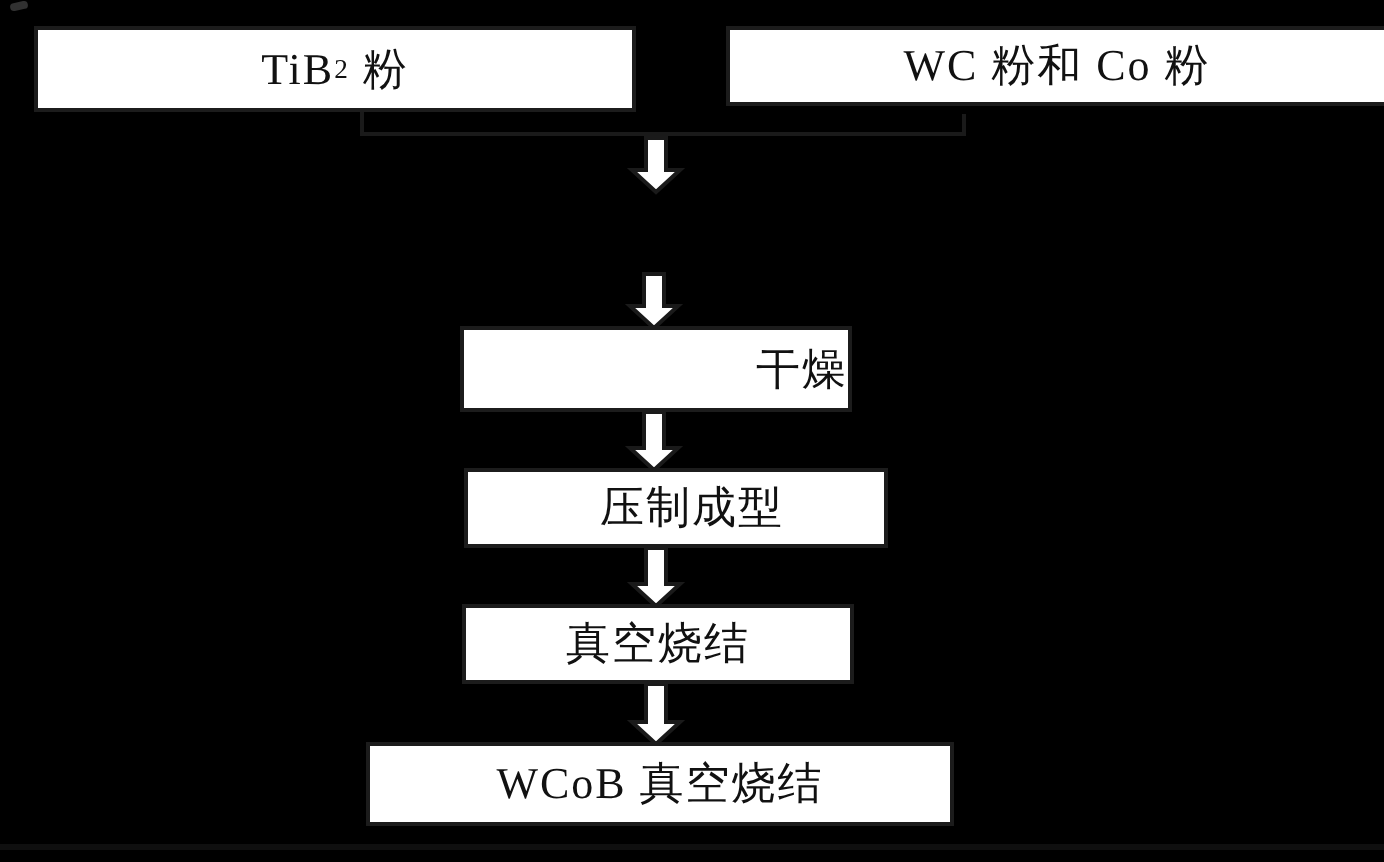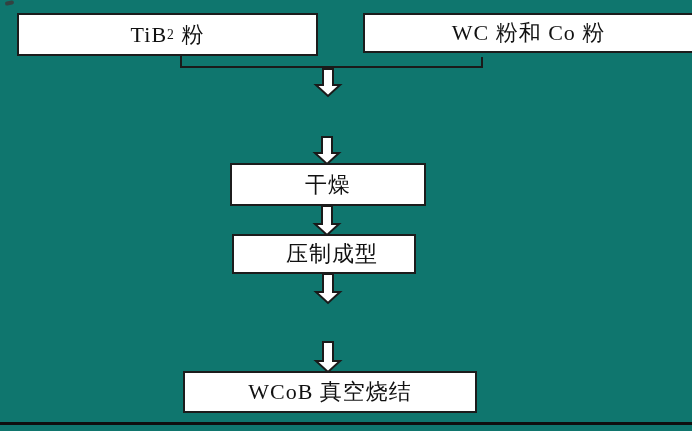--- a/index.html
+++ b/index.html
@@ -1,40 +1,40 @@
 <!DOCTYPE html>
 <html><head>
 <meta charset="utf-8">
 <style>
   html,body{margin:0;padding:0;background:#ffffff;}
   .canvas{
     position:relative;
     width:692px;height:431px;
-    background:#0f766e;
+    background:#000000;
     font-family:"Liberation Serif","DejaVu Serif",serif;
     color:#111;
     overflow:hidden;
   }
   .overlay{position:absolute;left:0;top:0;pointer-events:none;}
   .node{
     position:absolute;
     box-sizing:border-box;
     border:2px solid #1c1c1c;
     background:#ffffff;
     display:flex;align-items:center;justify-content:center;
     font-size:22px;
     letter-spacing:1px;
     white-space:pre;
   }
   .node sub{font-size:0.62em;line-height:0;}
   #node-tib2   {left:17px;  top:13px;  width:301px; height:43px;}
   #node-wcco   {left:335px; top:13px;  width:331px; height:40px;margin-left:28px;}
   #node-mill   {left:229px; top:96px;  width:196px; height:41px;}
-  #node-dry    {left:230px; top:163px; width:196px; height:43px;}
-  #node-press  {left:232px; top:234px; width:184px; height:40px;padding-left:16px;}
+  #node-dry    {left:230px; top:163px; width:196px; height:43px;justify-content:flex-end;}
+  #node-press  {left:232px; top:234px; width:212px; height:40px;padding-left:16px;}
   #node-sinter {left:231px; top:302px; width:196px; height:40px;}
   #node-result {left:183px; top:371px; width:294px; height:42px;}
   .bottom-rule{
     position:absolute;left:0;top:422px;width:692px;height:3px;
     background:#0f0f0f;
   }
   .speck{
     position:absolute;left:5px;top:1px;width:9px;height:4px;
     background:#3a3a3a;border-radius:2px;transform:rotate(-12deg);opacity:.85;
   }
@@ -67,20 +67,23 @@
 
 
   <div class="node" id="node-dry">
     <span>干燥</span>
   </div>
 
   <div class="node" id="node-press">
     <span>压制成型</span>
   </div>
 
+  <div class="node" id="node-sinter">
+    <span>真空烧结</span>
+  </div>
 
   <div class="node" id="node-result">
     <span>WCoB 真空烧结</span>
   </div>
 
   <div class="bottom-rule"></div>
   <div class="speck"></div>
 
 </div>
 

